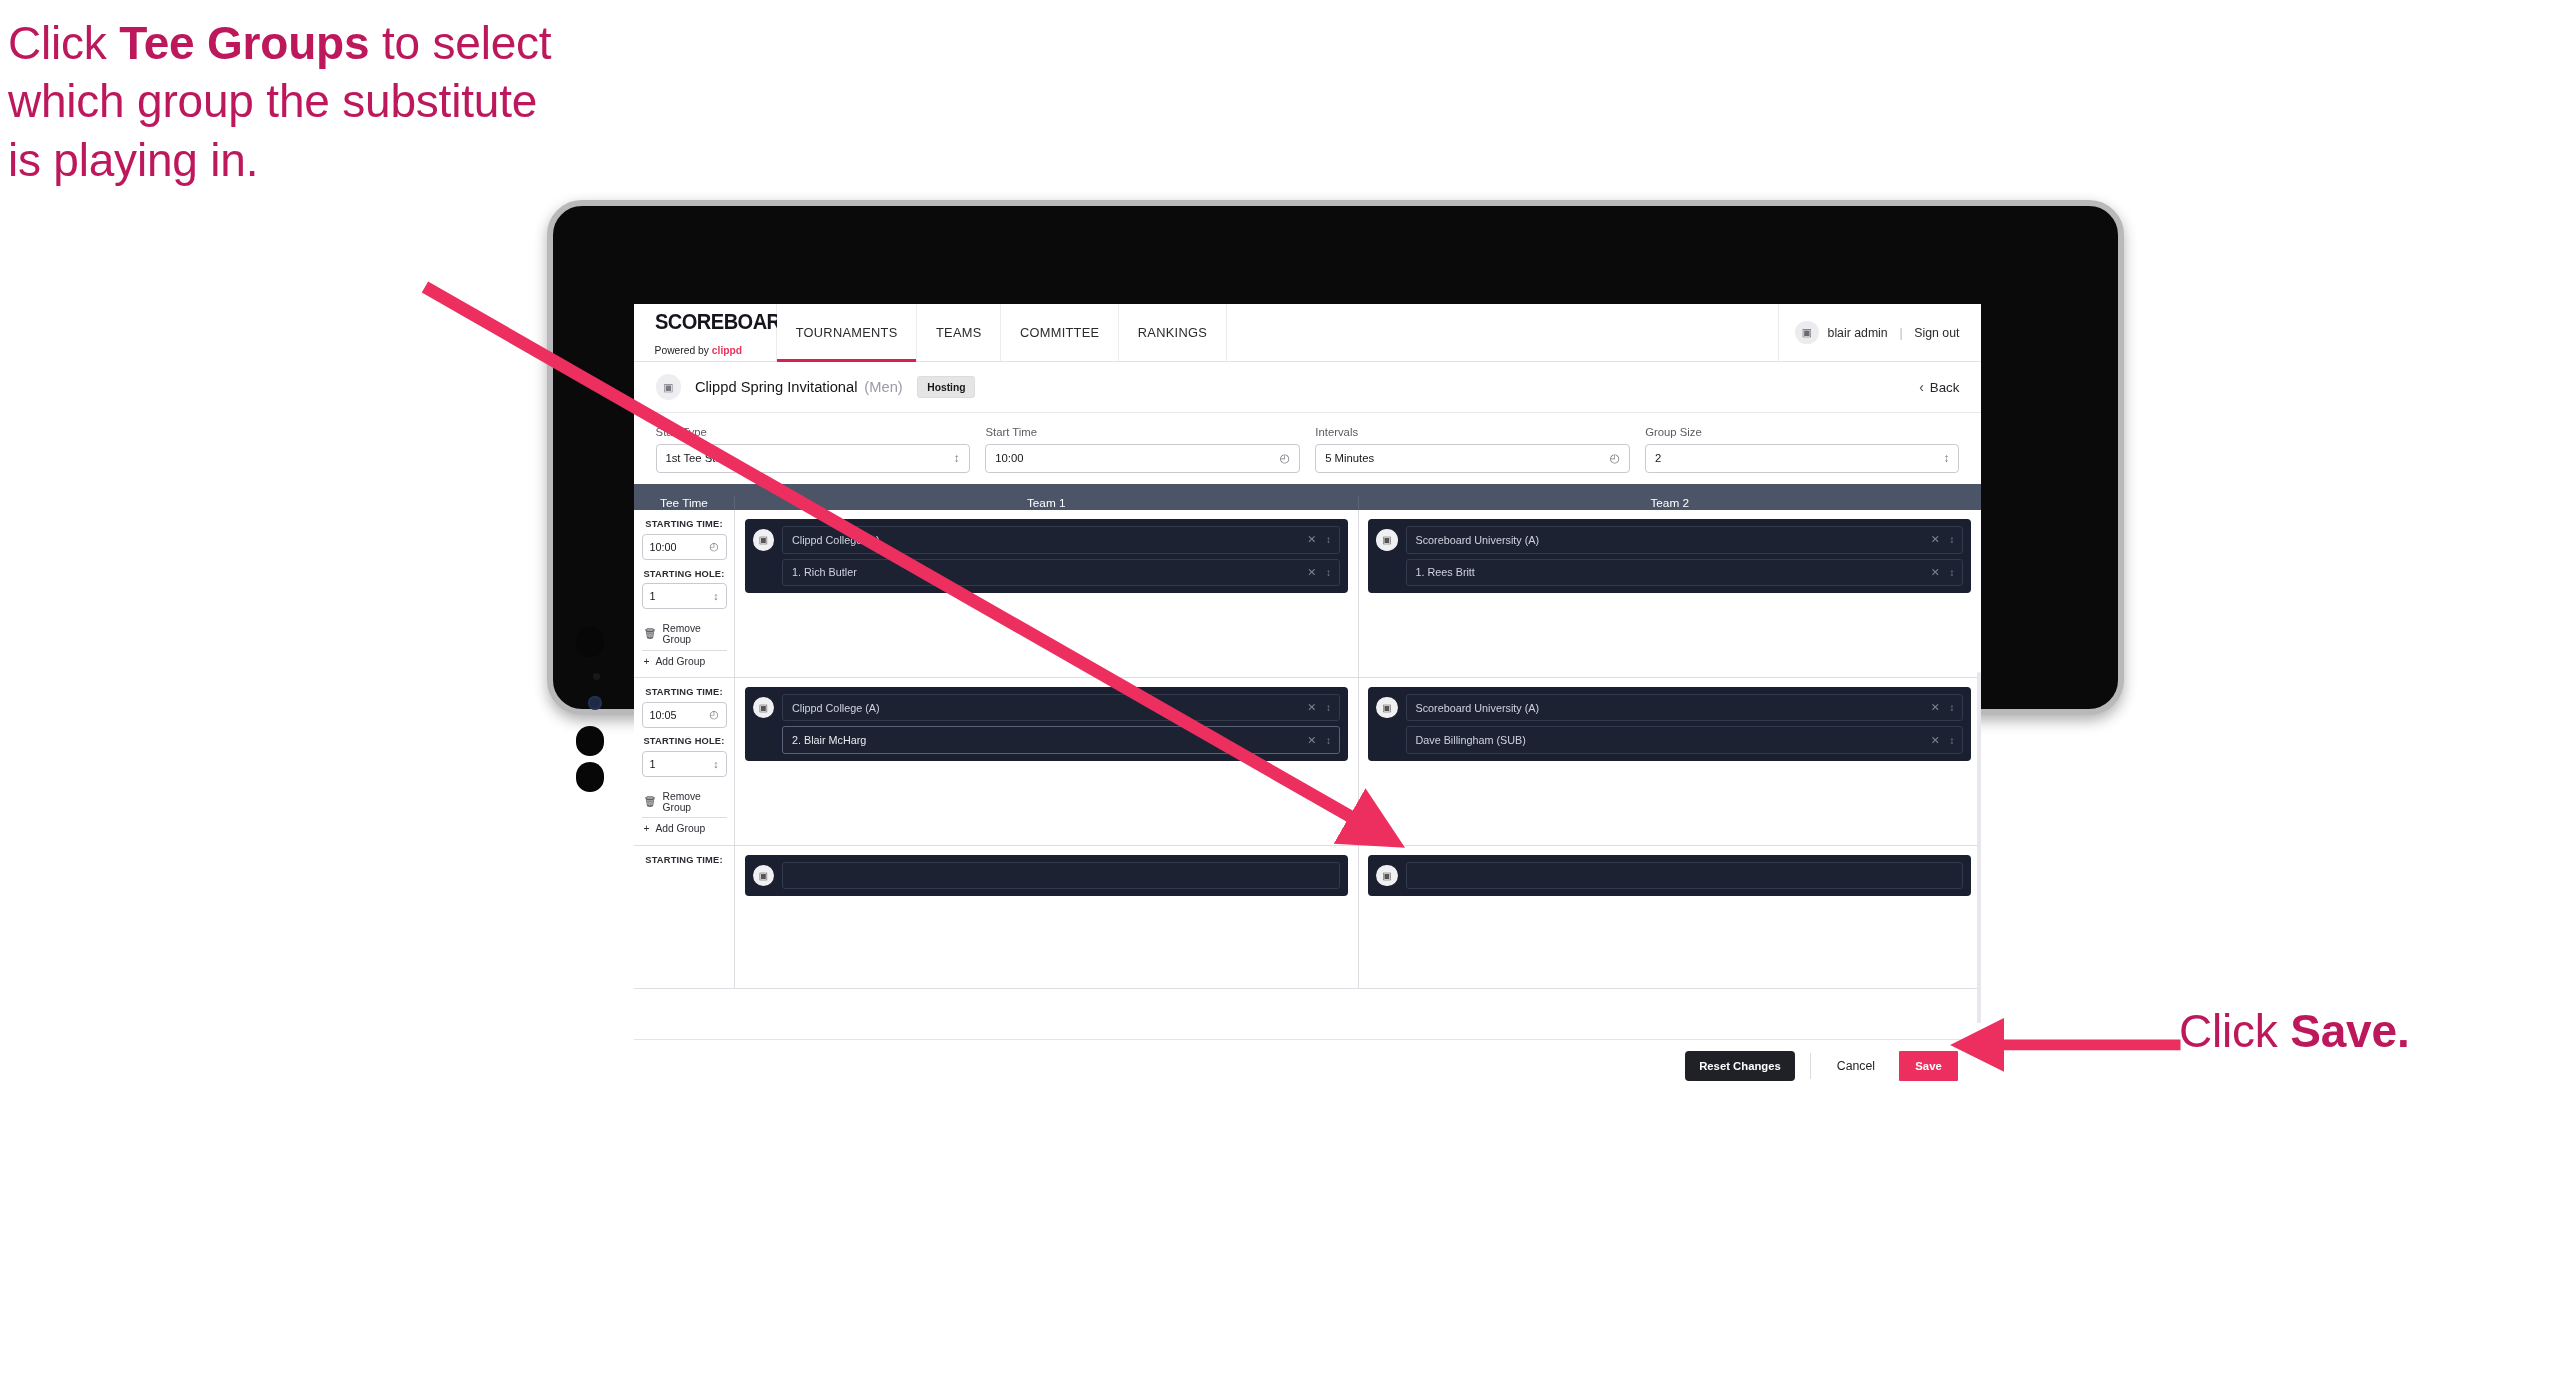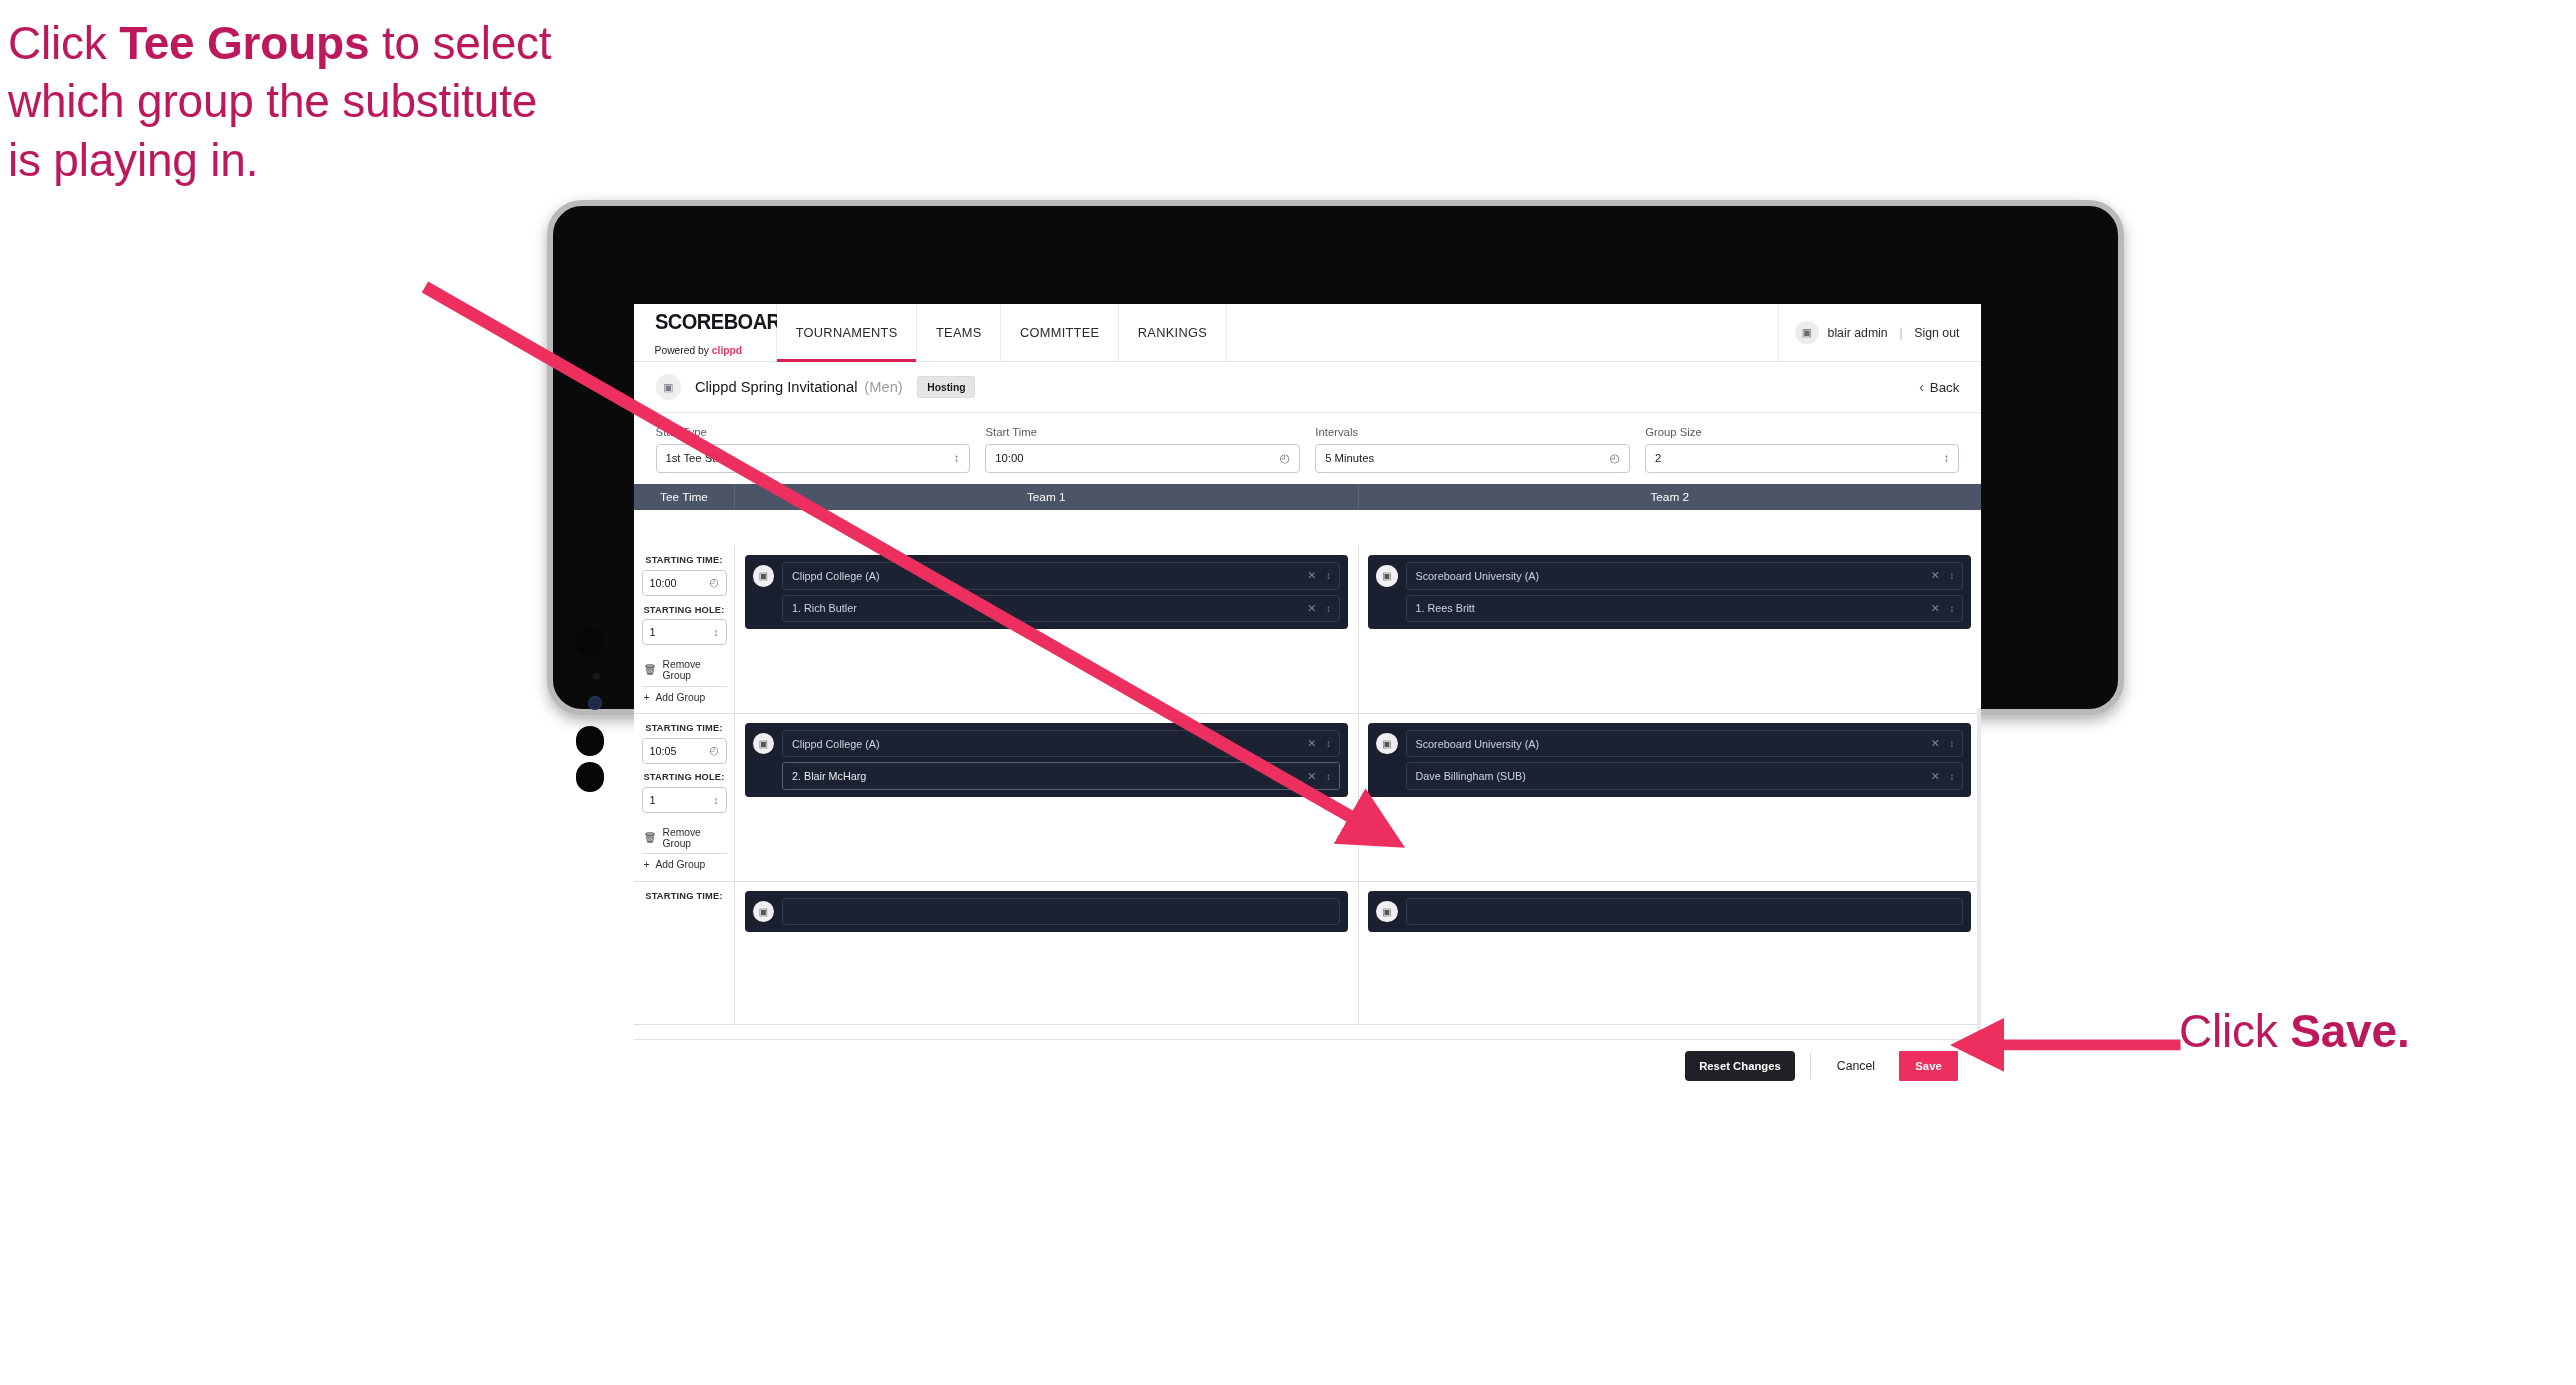--- a/index.html
+++ b/index.html
@@ -124,30 +124,30 @@
   .field-box {
     height: 29.5px; border: 1px solid #c9c9cf; border-radius: 3.9px; background:#fff;
     display: flex; align-items: center; padding: 0 8.8px;
     font-size: 11.3px; color: #16161a; cursor: pointer;
   }
   .field-box .val { flex: 1; }
   .field-box .adorn { color: #7a7a84; font-size: 11.8px; display:flex; align-items:center; }
 
   
   #tablehead {
-    display: flex; height: 26.5px; background: #4c5467; color: #ffffff;
+    display: flex; height: 26.5px; background: #4c5467; color: #ffffff; align-items: flex-end;
   }
   #tablehead .th {
     display: flex; align-items: center; justify-content: center;
     font-size: 11.8px; border-right: 1px solid #5e6576;
   }
   .col-tee { width: 101px; flex: none; }
   .col-team { flex: 1; }
 
-  #tablebody { position: relative; background: #fff; height: 513px; overflow: hidden; margin-top: 36px; }
+  #tablebody { position: relative; background: #fff; height: 513px; overflow: hidden; }
   .grouprow { display: flex; border-bottom: 1px solid #dedee2; min-height: 143px; }
   .cell-tee {
     width: 101px; flex: none; border-right: 1px solid #dedee2;
     padding: 8.8px 7.9px 5.9px 7.9px; display: flex; flex-direction: column; align-items: center;
   }
   .tee-label { font-size: 9.3px; font-weight: 700; color: #2b2b32; letter-spacing: 0.2px; margin-bottom: 4.9px; text-align:center; }
   .tee-input {
     width: 85px; height: 25.6px; border: 1px solid #c9c9cf; border-radius: 3.9px;
     display: flex; align-items: center; padding: 0 6.9px; font-size: 10.8px; color:#16161a;
     background:#fff; cursor: pointer; margin-bottom: 8.8px;

